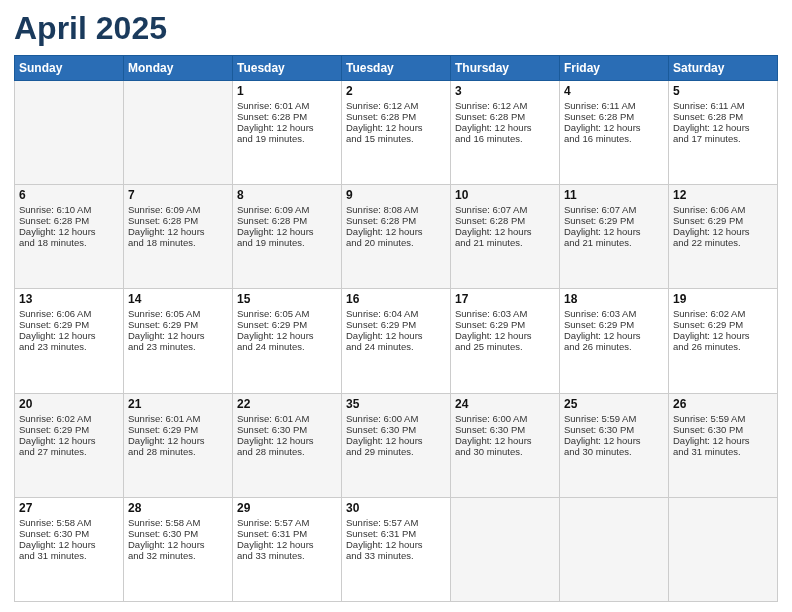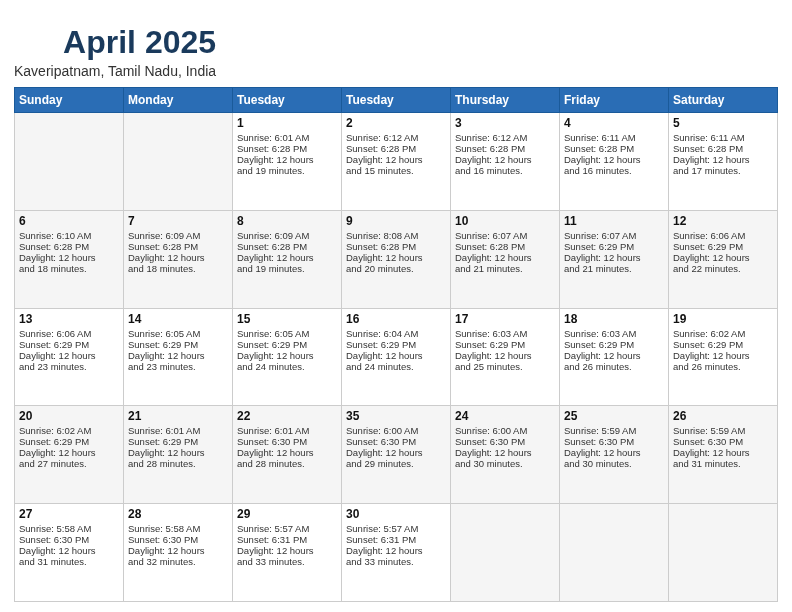--- a/index.html
+++ b/index.html
@@ -33,21 +33,20 @@
       font-weight: bold;
       color: #1a3a5c;
       line-height: 1.1;
     }
     .logo-icon {
       width: 30px;
       height: 30px;
     }
     .title-block {
       text-align: right;
-      margin-top: 14px;
     }
     .main-title {
       font-size: 32px;
       font-weight: bold;
       color: #1a3a5c;
     }
     .subtitle {
       font-size: 14px;
       color: #333;
       margin-top: 2px;
@@ -97,21 +96,20 @@
       background: #f5f5f5 !important;
     }
   </style>
 </head>
 <body>
 
 <div class="container">
   <div class="header">
     <div class="title-block">
       <div class="main-title">April 2025</div>
-      <div class="subtitle">Kaveripatnam, Tamil Nadu, India</div>
     </div>
   </div>
 
   <table class="calendar">
     <thead>
       <tr>
       <th>Sunday</th>
           <th>Monday</th>
           <th>Tuesday</th>
           <th>Tuesday</th>

